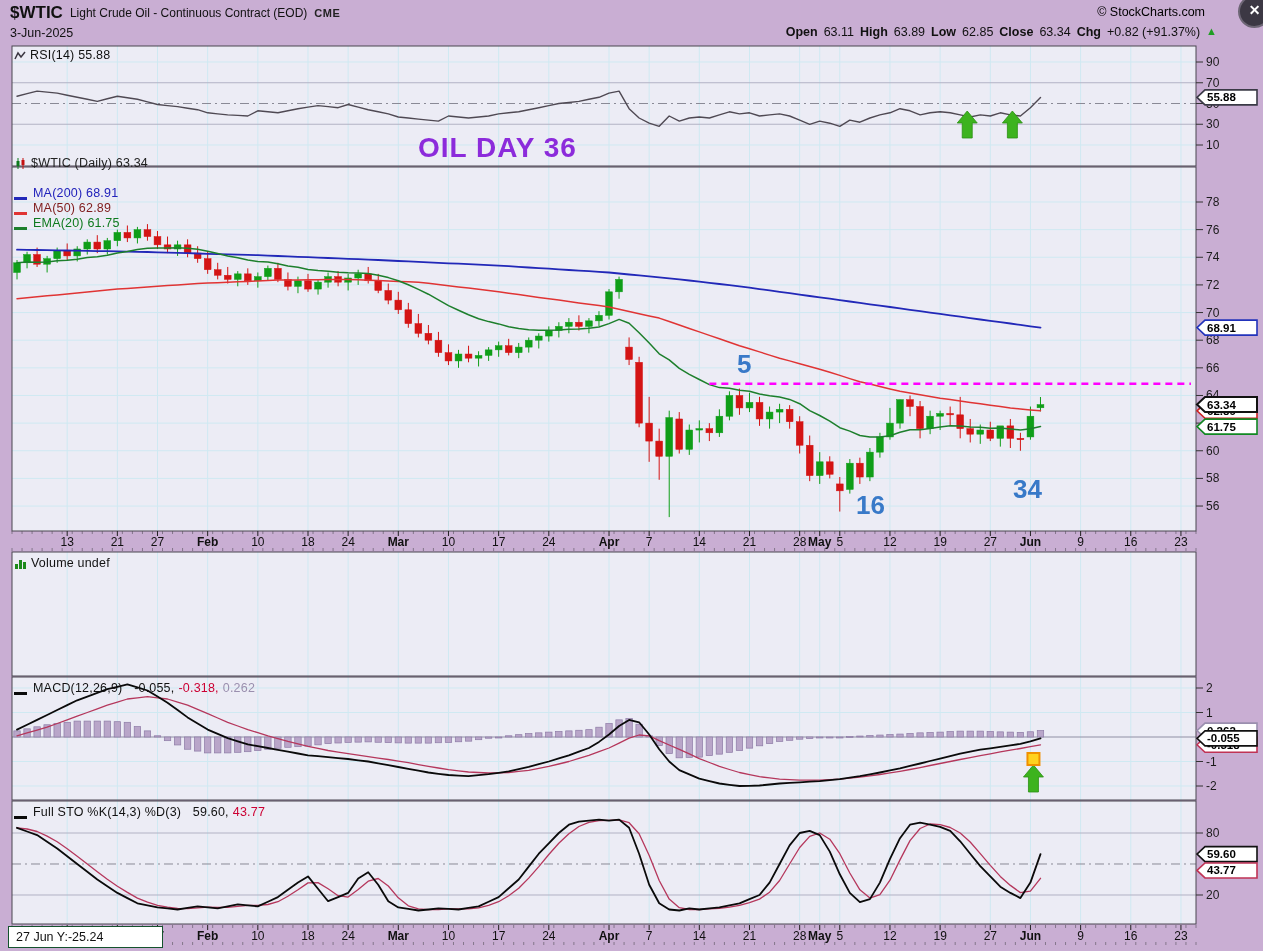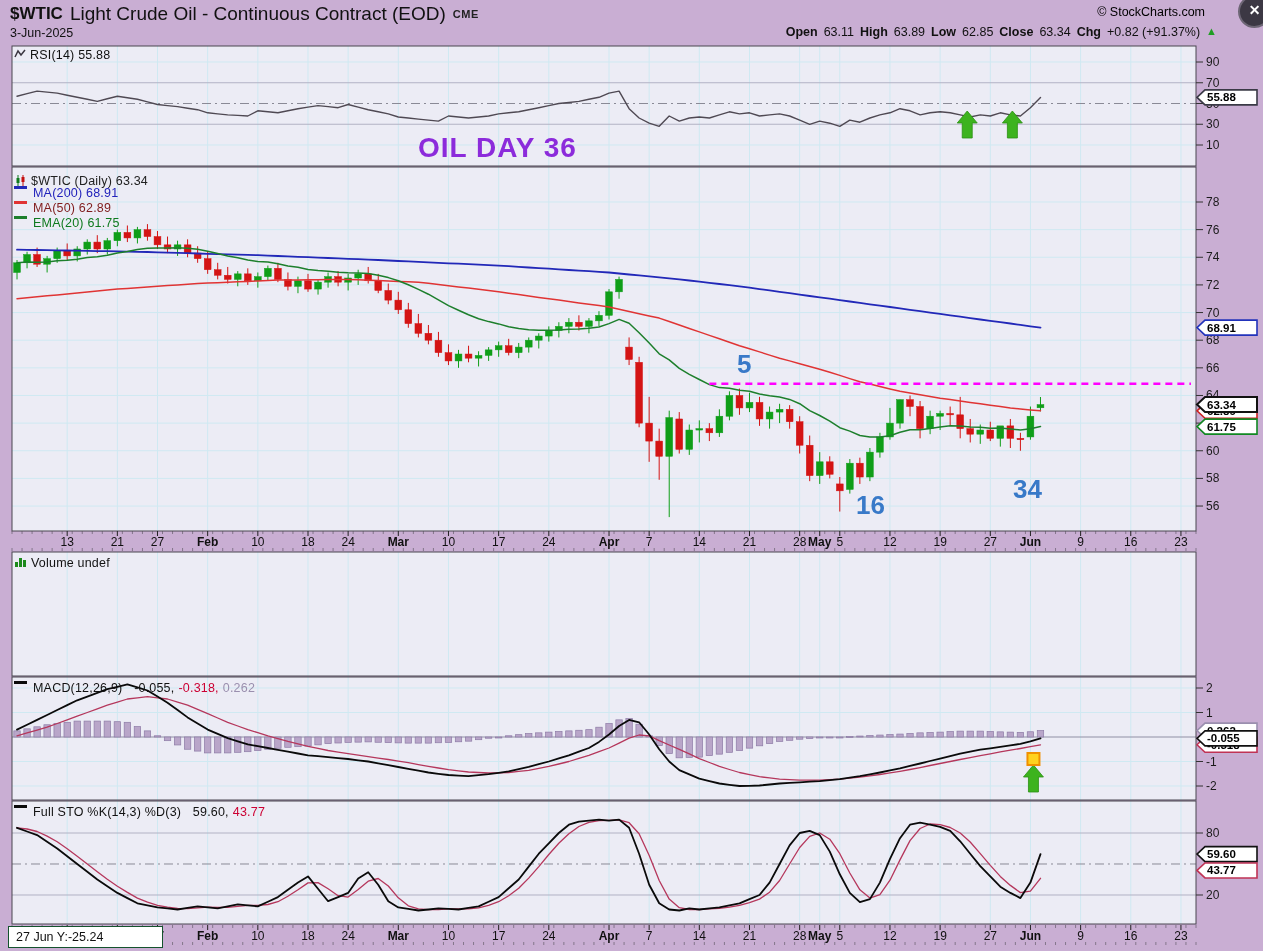--- a/index.html
+++ b/index.html
@@ -4,35 +4,35 @@
 <style>
   html,body{margin:0;padding:0}
   body{width:1263px;height:951px;background:#c9aed3;overflow:hidden;position:relative;
        font-family:"Liberation Sans",sans-serif;color:#111}
   .abs{position:absolute}
   #chart-svg{position:absolute;left:0;top:0;z-index:1}
   svg text{font-family:"Liberation Sans",sans-serif}
   
   #hdr-line1{left:10px;top:3px;z-index:2;display:flex;align-items:center;gap:7px}
   #hdr-symbol{font-size:17px;font-weight:bold}
-  #hdr-title{font-size:19px}
+  #hdr-title{font-size:12px}
   #hdr-exch{font-size:11px;font-weight:bold;letter-spacing:.5px;color:#222}
   #hdr-credit{right:58px;top:5px;z-index:2;font-size:12.5px;color:#000000}
   #hdr-date{left:10px;top:26px;z-index:2;font-size:12.5px}
   #hdr-quote{right:46px;top:25px;z-index:2;font-size:12.5px;display:flex;gap:6px;align-items:flex-start}
   #hdr-quote .ql{font-weight:bold}
   #hdr-quote .up{color:#1f9e23;font-size:11px}
   #close-btn{left:1238px;top:-5px;width:29px;height:29px;border-radius:50%;background:#3c3844;
              border:2px solid #6d6675;color:#fff;font-size:14px;font-weight:bold;text-align:center;
              line-height:27px;z-index:4;cursor:pointer}
   
-  .legend{z-index:2;font-size:12.5px;letter-spacing:.2px;display:flex;align-items:flex-start;gap:4px;white-space:pre}
+  .legend{z-index:2;font-size:12.5px;letter-spacing:.2px;display:flex;align-items:flex-end;gap:4px;white-space:pre}
   .dash{display:inline-block;width:13px;height:3px;margin-right:2px}
   #lg-rsi{left:14px;top:48px}
-  #lg-price0{left:14px;top:174px;color:#222}
+  #lg-price0{left:14px;top:156px;color:#222}
   #lg-ma200{left:14px;top:186px;color:#2222bb}
   #lg-ma50{left:14px;top:201px;color:#7f1d1d}
   #lg-ema20{left:14px;top:216px;color:#0e7a1e}
   #lg-vol{left:14px;top:556px}
   #lg-macd{left:14px;top:681px}
   #lg-sto{left:14px;top:805px}
   .v-red{color:#c03;} .v-gray{color:#9a8fae;}
   
   .ann-blue{z-index:2;color:#3879c8;font-size:26px;font-weight:bold}
   #oil-day{left:418px;top:132px;z-index:2;color:#8c2bdb;font-size:28px;font-weight:bold;letter-spacing:1px}

